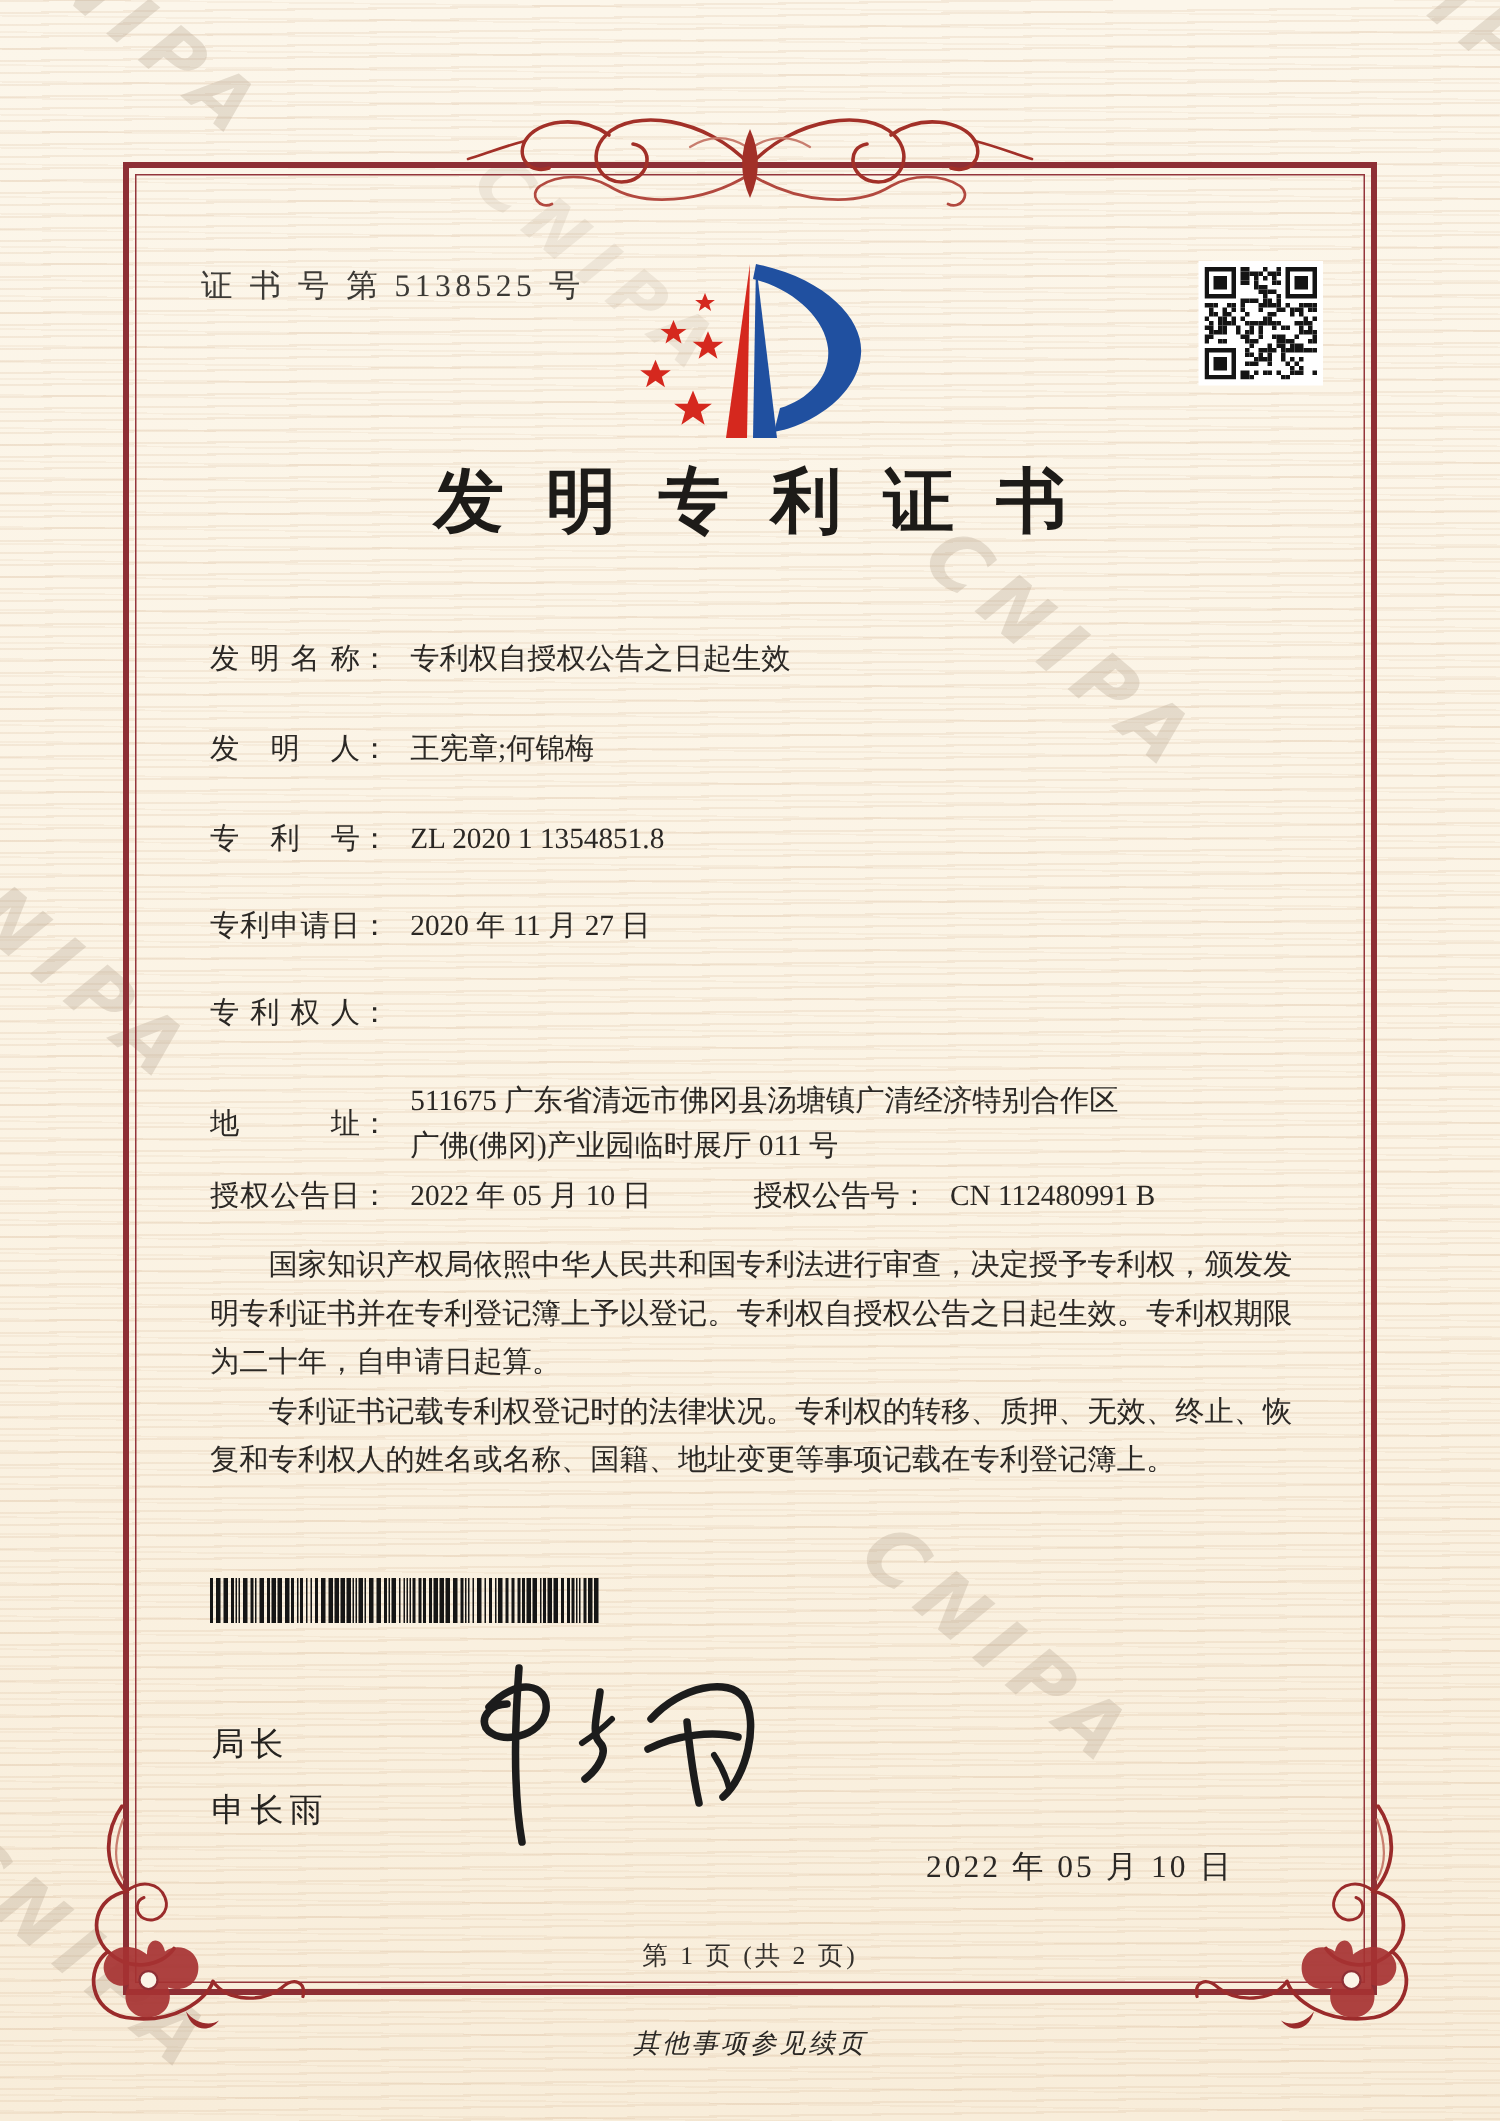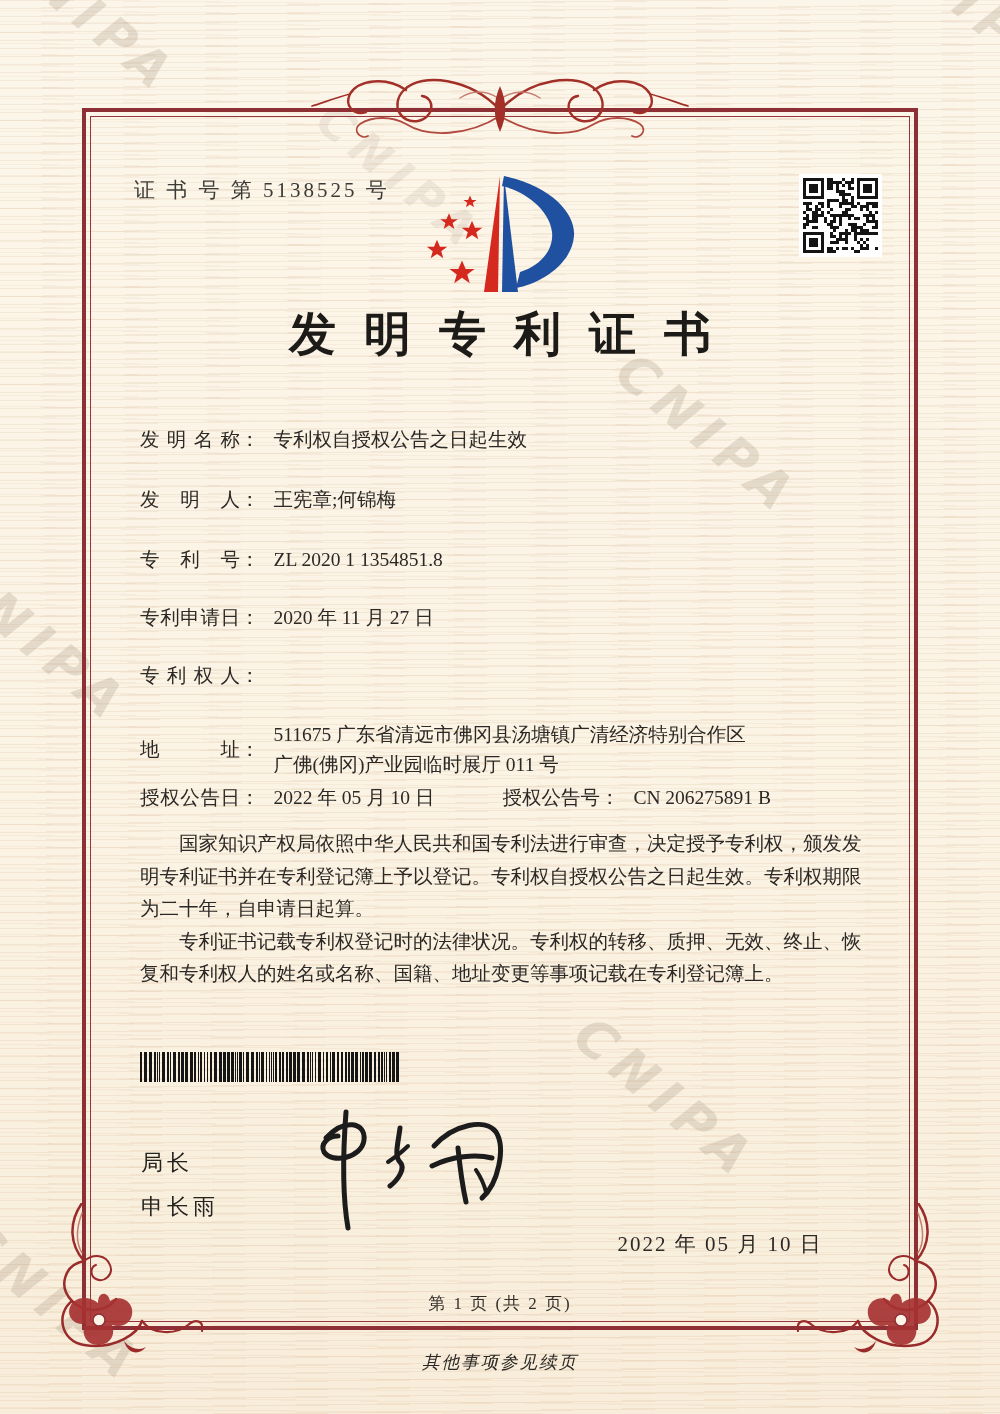--- a/index.html
+++ b/index.html
@@ -382,21 +382,21 @@
     <span class="colon">：</span>
     <span class="val"><span>511675 广东省清远市佛冈县汤塘镇广清经济特别合作区</span><br><span>广佛(佛冈)产业园临时展厅 011 号</span></span>
   </div>
   <div class="row" style="top:783px;">
     <span class="lbl">授权公告日</span>
     <span class="colon">：</span>
     <span class="val">2022 年 05 月 10 日</span>
     <span class="grant2">
       <span class="lbl" style="width:auto;">授权公告号</span>
       <span class="colon">：</span>
-      <span class="val">CN 206275891 B</span>
+      <span class="val">CN 112480991 B</span>
     </span>
   </div>
 
   <div class="body-text">
     <p>国家知识产权局依照中华人民共和国专利法进行审查，决定授予专利权，颁发发明专利证书并在专利登记簿上予以登记。专利权自授权公告之日起生效。专利权期限为二十年，自申请日起算。</p>
     <p>专利证书记载专利权登记时的法律状况。专利权的转移、质押、无效、终止、恢复和专利权人的姓名或名称、国籍、地址变更等事项记载在专利登记簿上。</p>
   </div>
 
   <div class="barcode">
       <i style="left: 0px; width: 2px;"></i>

